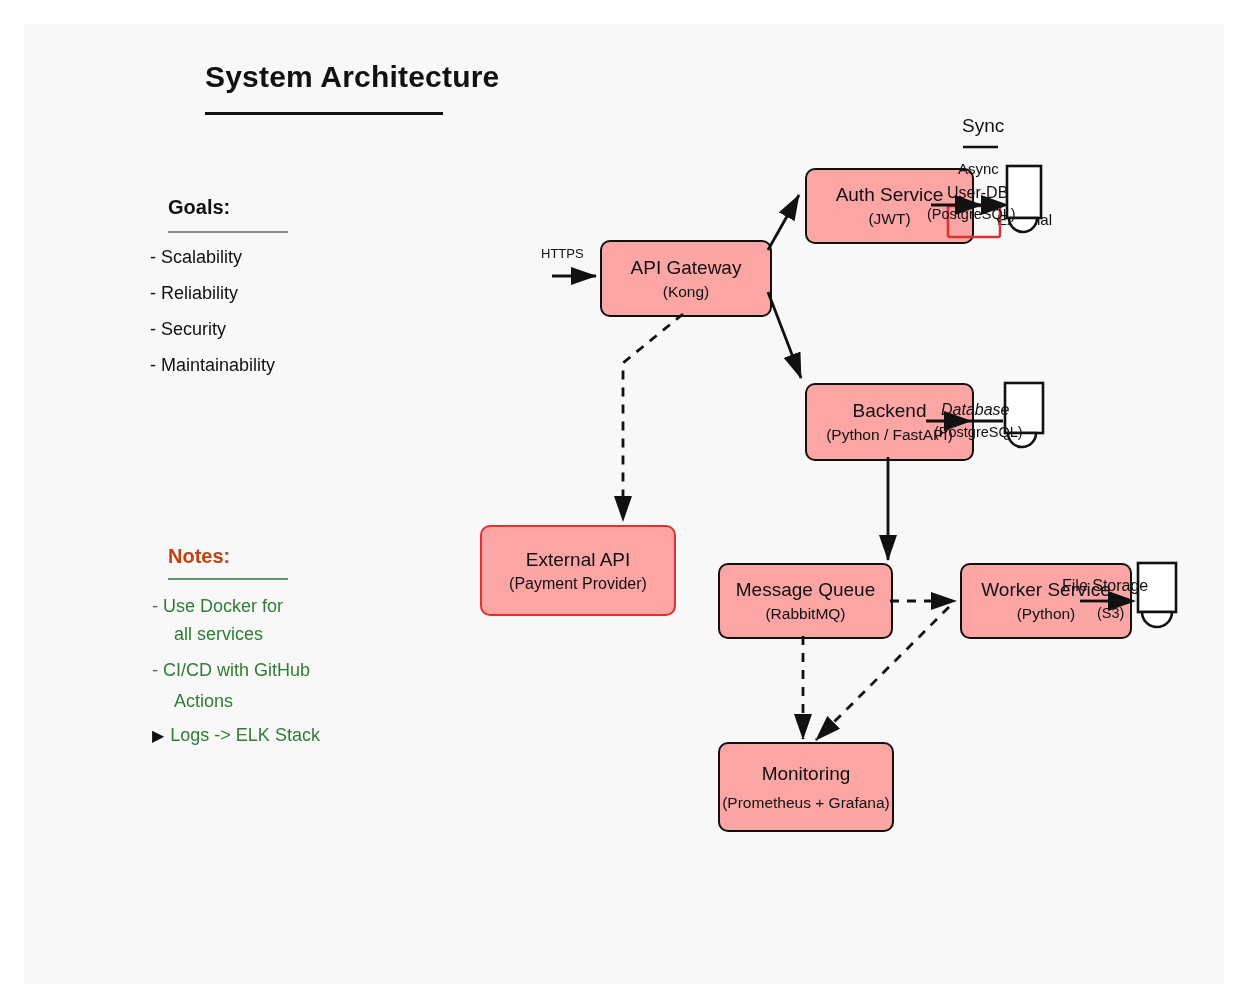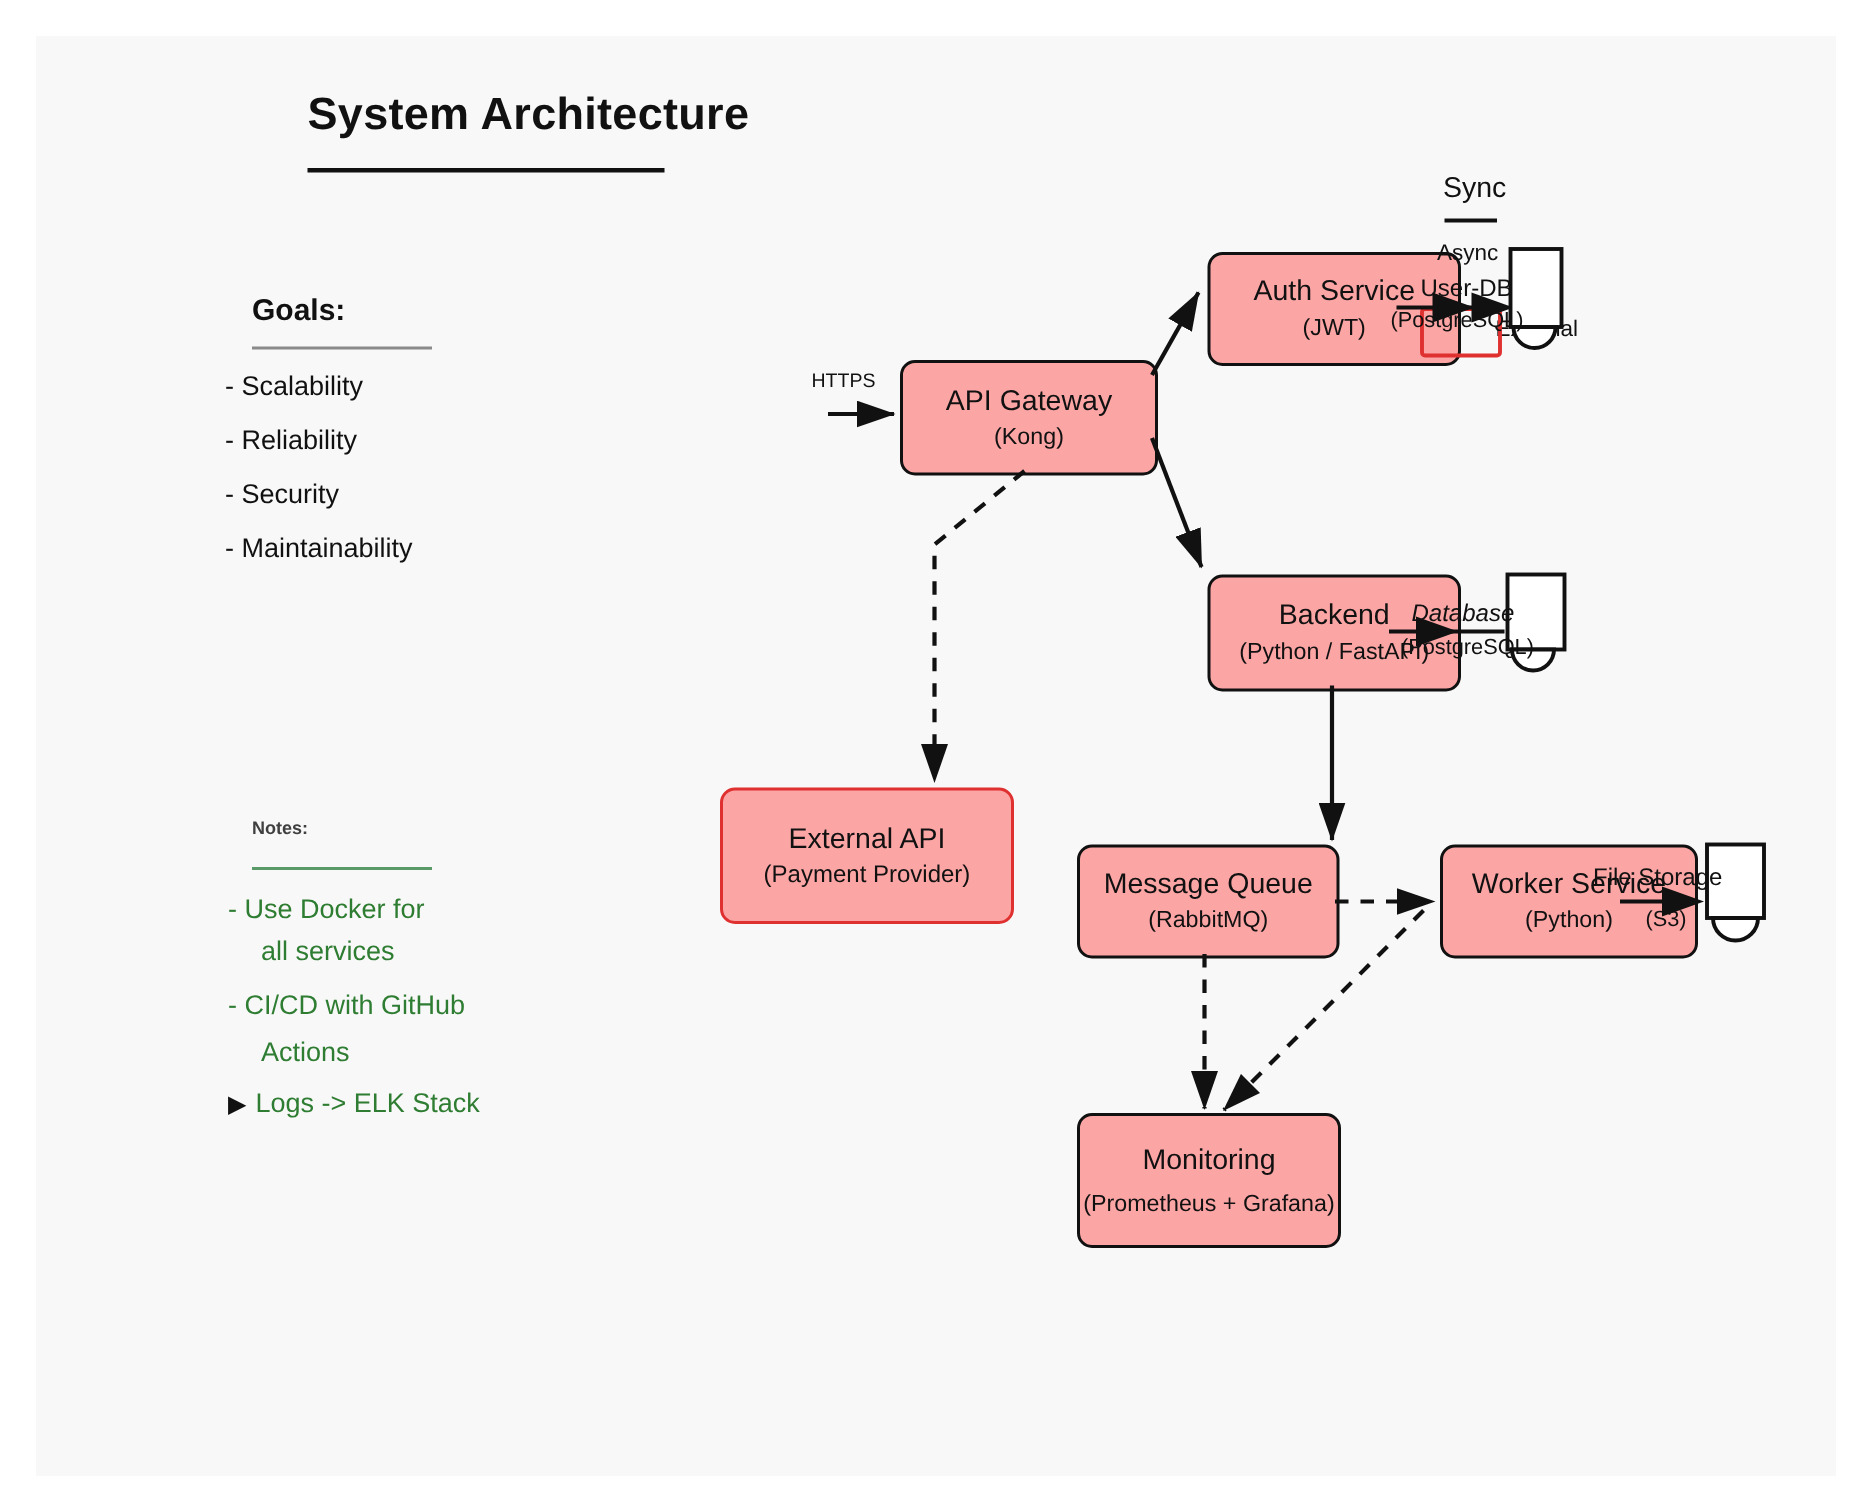--- a/index.html
+++ b/index.html
@@ -12,21 +12,21 @@
   
   .title { left:205px; top:60px; font-size:30px; font-weight:bold; letter-spacing:.2px; z-index:2; }
   .title-rule { left:205px; top:112px; width:238px; height:3px; background:#111; z-index:2; }
 
   .goals-head { left:168px; top:196px; font-size:20px; font-weight:bold; z-index:2; }
   .goals-rule { left:168px; top:231px; width:120px; height:2px; background:#8a8a8a; z-index:2; }
   .goal-0 { left:150px; top:247px; } .goal-1 { left:150px; top:283px; }
   .goal-2 { left:150px; top:319px; } .goal-3 { left:150px; top:355px; }
   .list-item { font-size:18px; z-index:2; }
 
-  .notes-head { left:168px; top:545px; font-size:12px; font-weight:bold; color:#404040; z-index:2; }
+  .notes-head { left:168px; top:545px; font-size:20px; font-weight:bold; color:#c2410c; z-index:2; }
   .notes-rule { left:168px; top:578px; width:120px; height:2px; background:#5a9a68; z-index:2; }
   .note { font-size:18px; color:#2e7d32; z-index:2; }
   .note-0 { left:152px; top:596px; } .note-1 { left:174px; top:624px; }
   .note-2 { left:152px; top:660px; } .note-3 { left:174px; top:691px; }
   .note-4 { left:152px; top:725px; }
   .tri-glyph { color:#111; font-size:16px; margin-right:6px; }
 
   
   .node { position:absolute; background:#fca5a5; border:2.6px solid #111; border-radius:10px;
           display:flex; flex-direction:column; align-items:center; justify-content:center; z-index:2; }

